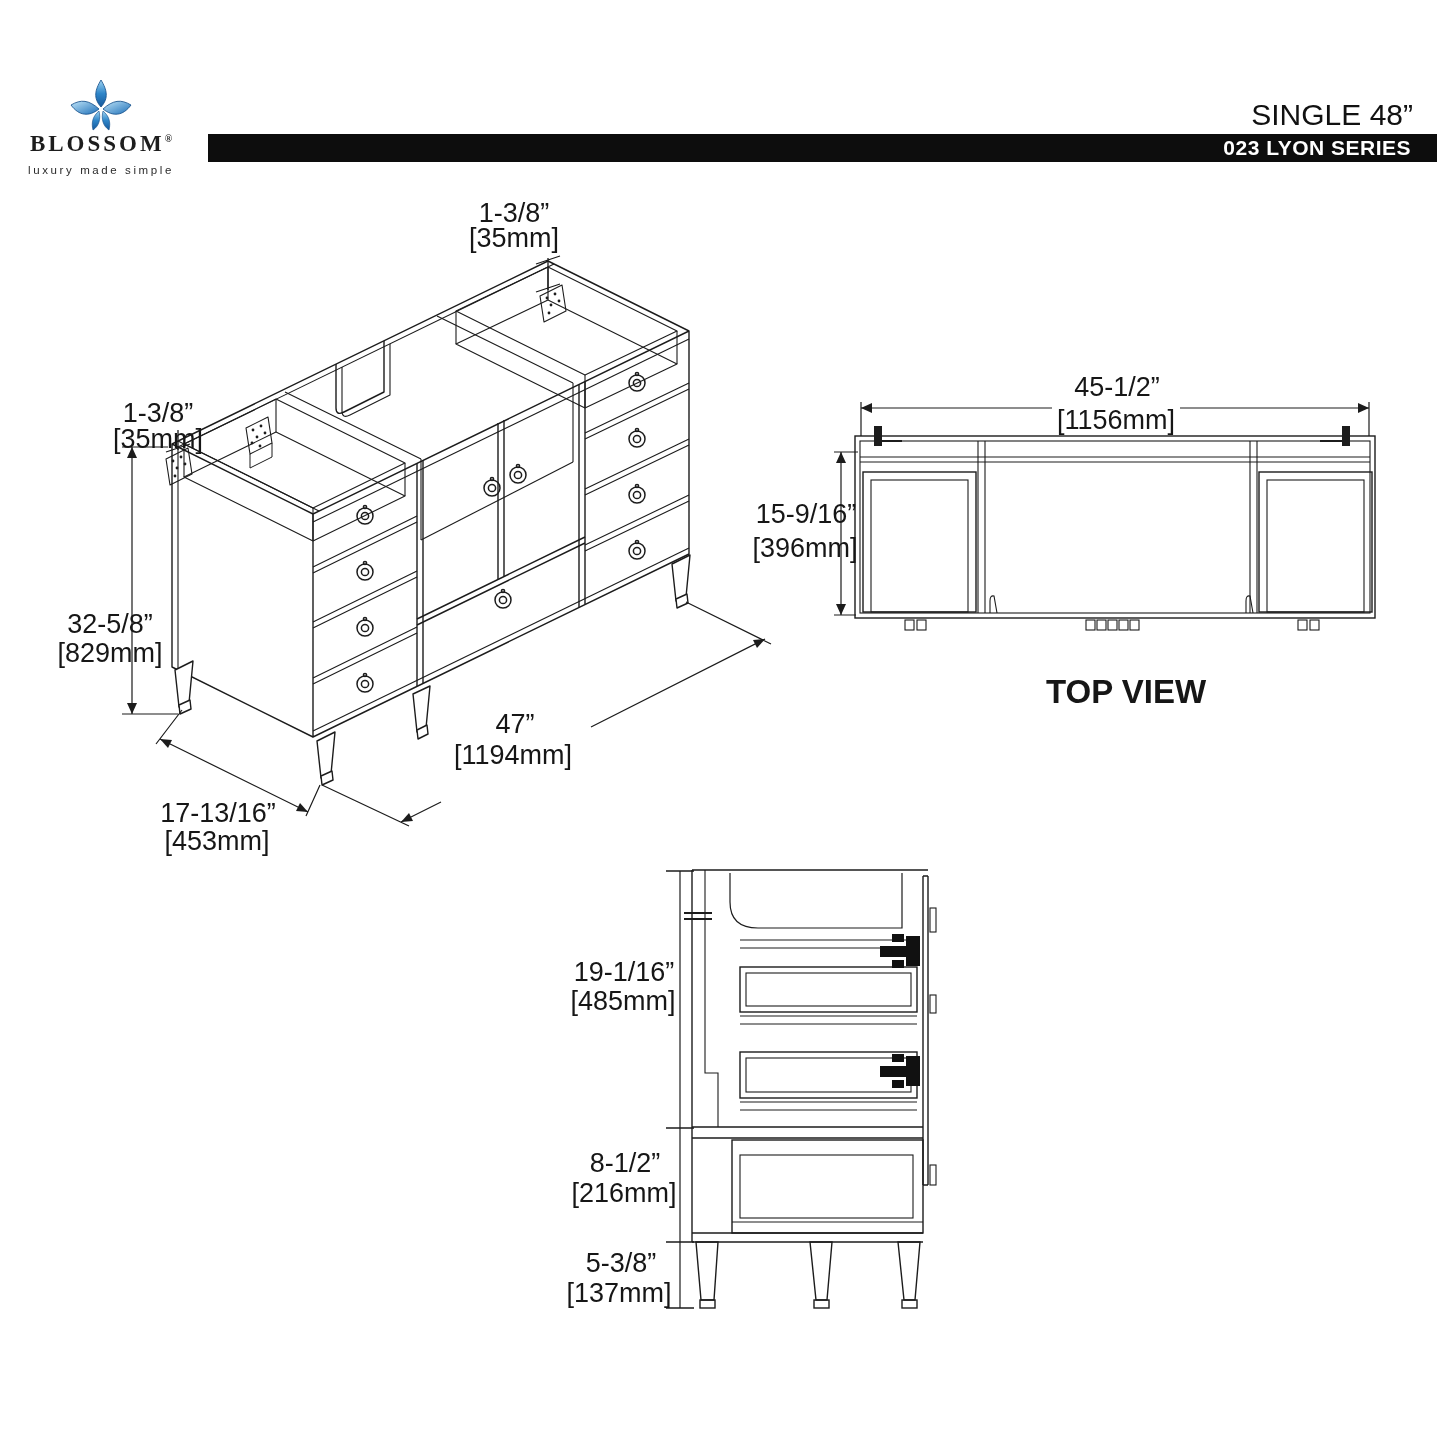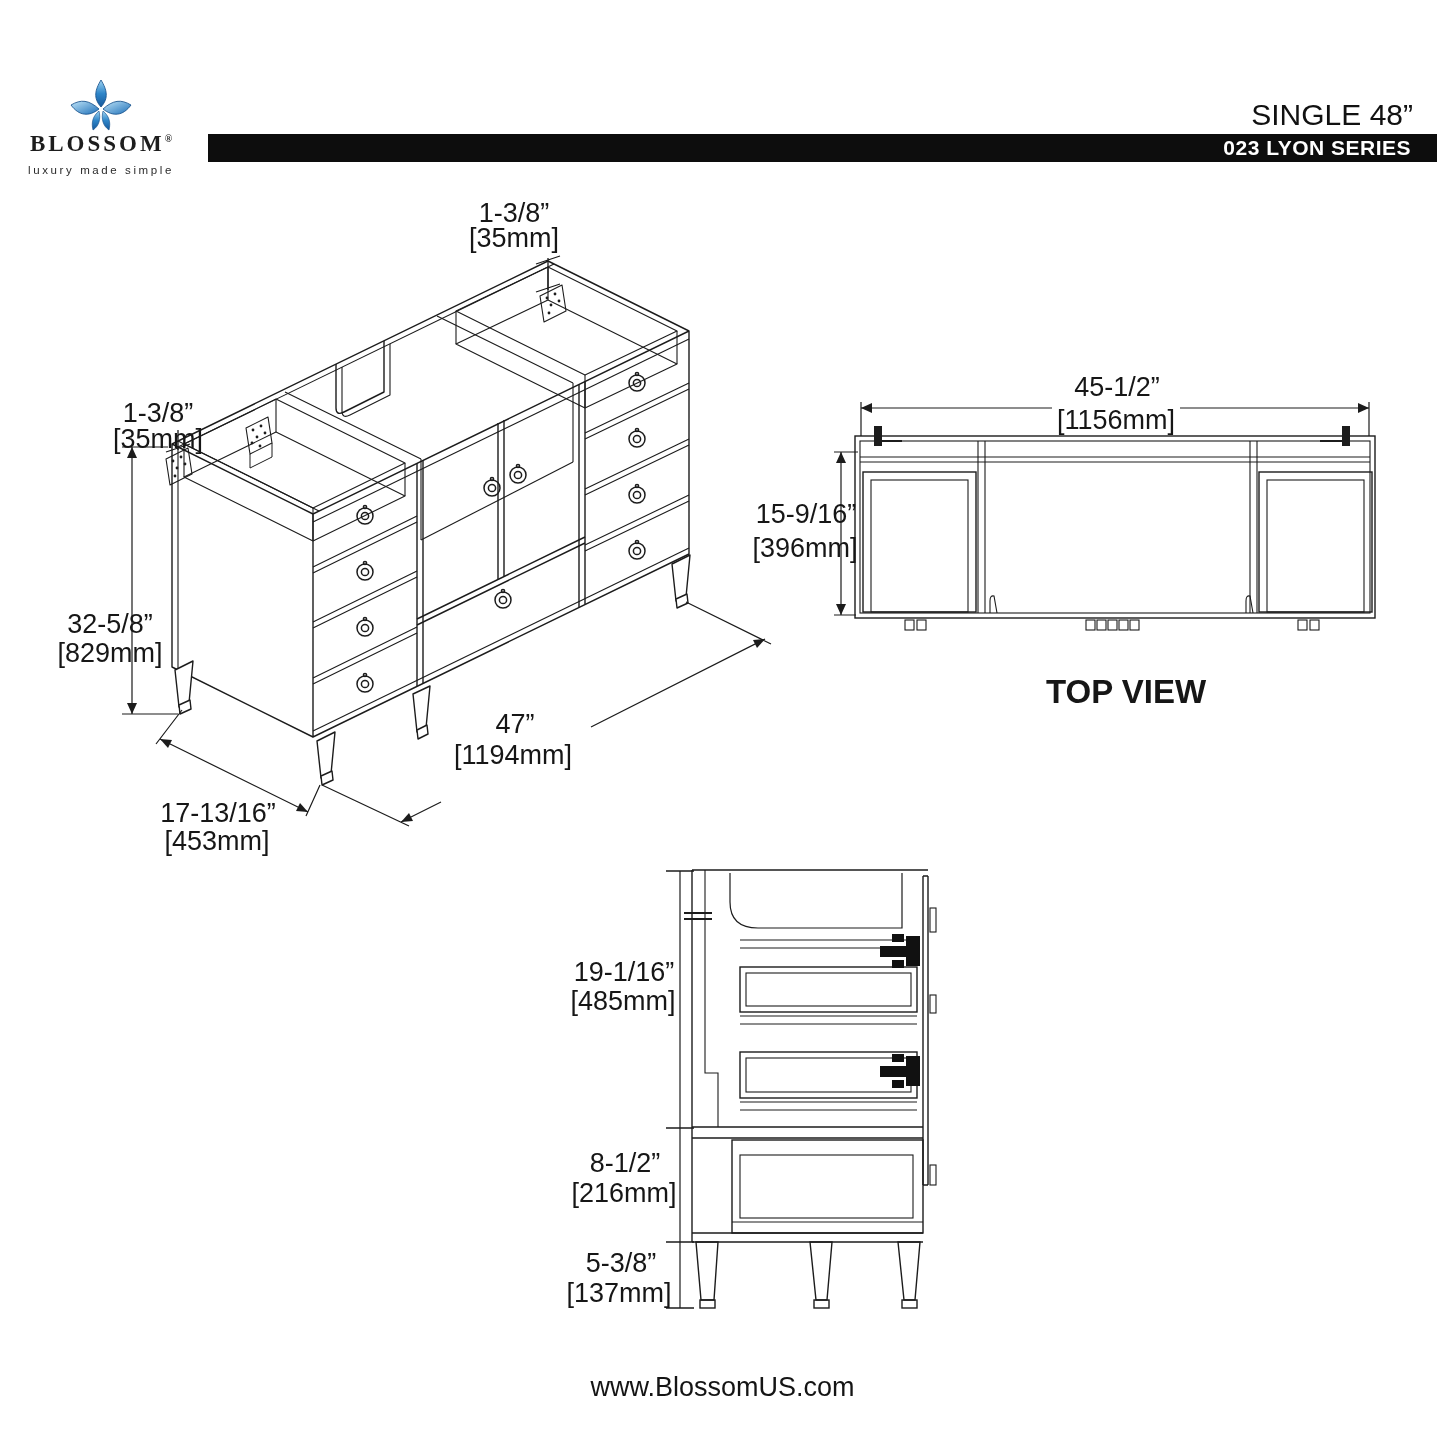--- a/index.html
+++ b/index.html
@@ -327,14 +327,13 @@
 
       <text x="624" y="981">19-1/16”</text>
       <text x="623" y="1010">[485mm]</text>
       <text x="625" y="1172">8-1/2”</text>
       <text x="624" y="1202">[216mm]</text>
       <text x="621" y="1272">5-3/8”</text>
       <text x="619" y="1302">[137mm]</text>
     </g>
   </svg>
 
-  <div class="footer">www.BlossomUS.com</div>
 </div>
 
 </body></html>

